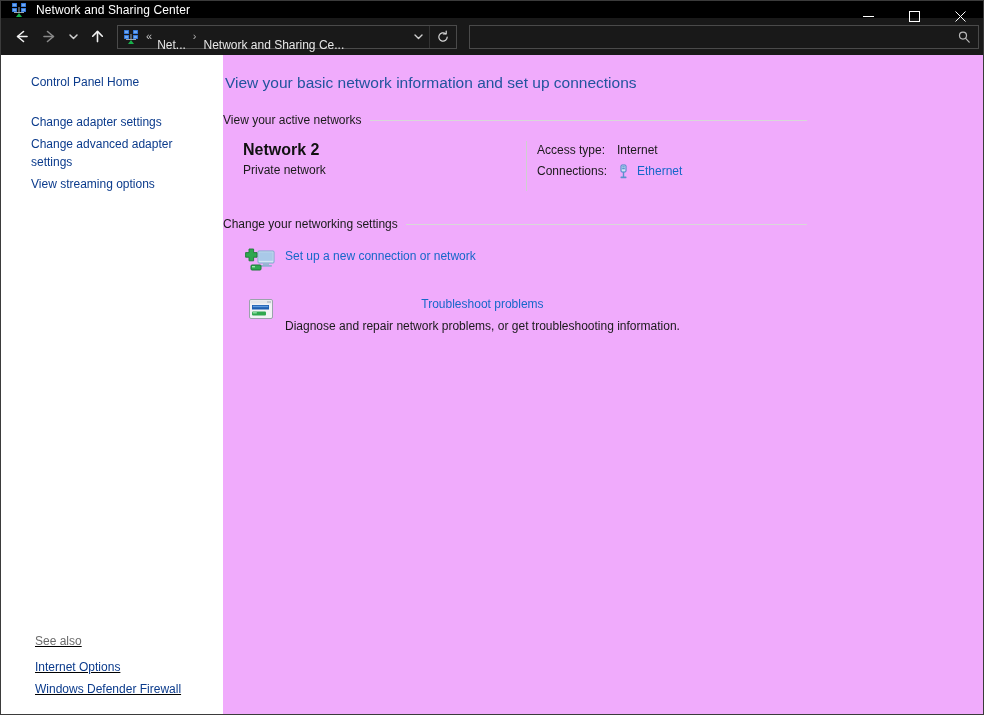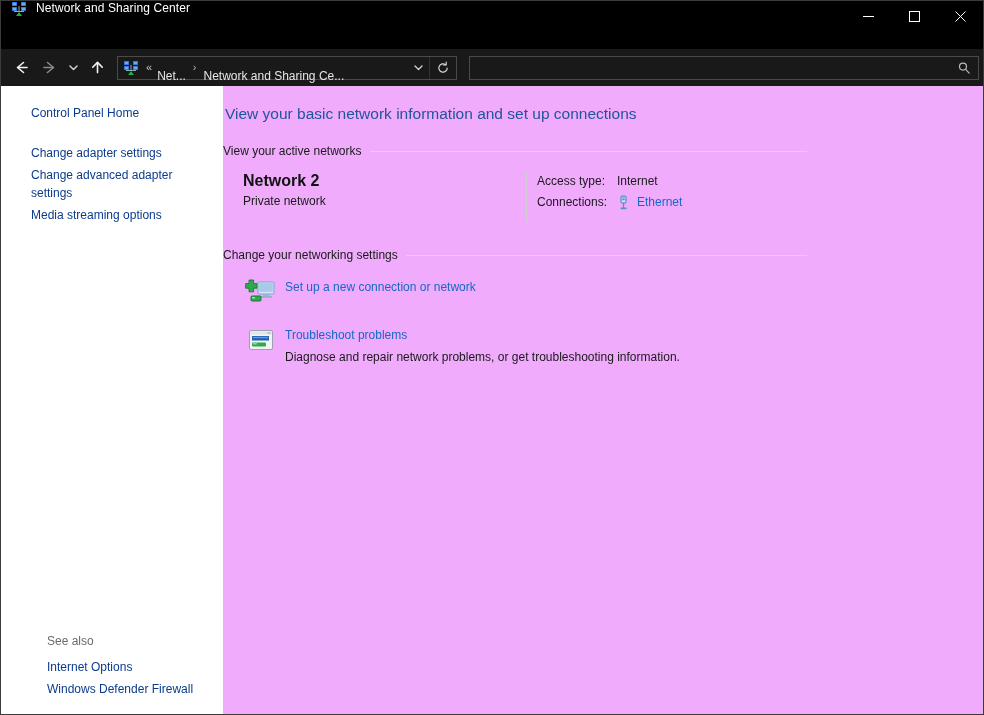--- a/index.html
+++ b/index.html
@@ -22,24 +22,24 @@
     box-sizing: border-box;
     border: 1px solid #3b3b3b;
     background: #ffffff;
     display: flex;
     flex-direction: column;
     overflow: hidden;
   }
 
   
   .titlebar {
-    height: 48px;
+    height: 17px;
     background: #000000;
     display: flex;
-    align-items: flex-start;
+    align-items: center;
     flex: none;
     position: relative;
   }
   .titlebar-icon {
     width: 16px;
     height: 16px;
     margin-left: 10px;
     margin-right: 9px;
     flex: none;
     position: relative;
@@ -181,24 +181,25 @@
     line-height: 18px;
     padding: 2px 14px 2px 30px;
     text-decoration: none;
     cursor: pointer;
     max-width: 170px;
   }
   .side-gap { height: 18px; }
 
   .see-also {
     position: absolute;
-    left: 16px;
+    left: 4px;
     bottom: 14px;
     width: 100%;
     box-sizing: border-box;
+    text-decoration: underline;
   }
   .see-also-title {
     color: #6b6b6b;
     font-size: 12px;
     padding: 2px 14px 6px 30px;
     line-height: 18px;
   }
 
   
   .main {
@@ -445,21 +446,21 @@
     </div>
   </div>
 
   <div class="content">
 
     <div class="sidebar">
       <a class="side-link">Control Panel Home</a>
       <div class="side-gap"></div>
       <a class="side-link">Change adapter settings</a>
       <a class="side-link">Change advanced adapter settings</a>
-      <a class="side-link">Media streaming options</a>
+      <a class="side-link">View streaming options</a>
 
       <div class="see-also">
         <div class="see-also-title">See also</div>
         <a class="side-link">Internet Options</a>
         <a class="side-link">Windows Defender Firewall</a>
       </div>
     </div>
 
     <div class="main pane-pad-right">
 
@@ -494,21 +495,21 @@
                   <rect x="5.8" y="8" width="1.4" height="5" fill="#5a91cd"></rect>
                   <rect x="3.5" y="12.6" width="6" height="1.6" rx="0.6" fill="#5a91cd"></rect>
                 </svg>
               </span>
               <span class="net-prop-value link">Ethernet</span>
             </div>
           </div>
         </div>
       </div>
 
-      <div class="group" style="margin-top:26px;">
+      <div class="group" style="margin-top:26px;text-align:center;">
         <div class="group-header">
           <span class="group-header-text">Change your networking settings</span>
           <span class="group-rule"></span>
         </div>
 
         <div class="task">
           <span class="task-icon">
             <svg width="32" height="32" viewBox="0 0 32 32">
               <rect x="13" y="6" width="16" height="12" rx="1" fill="#d7e6f5" stroke="#7aa6cc" stroke-width="1"></rect>
               <rect x="14.2" y="7.2" width="13.6" height="8.6" fill="#a9c9e8"></rect>

